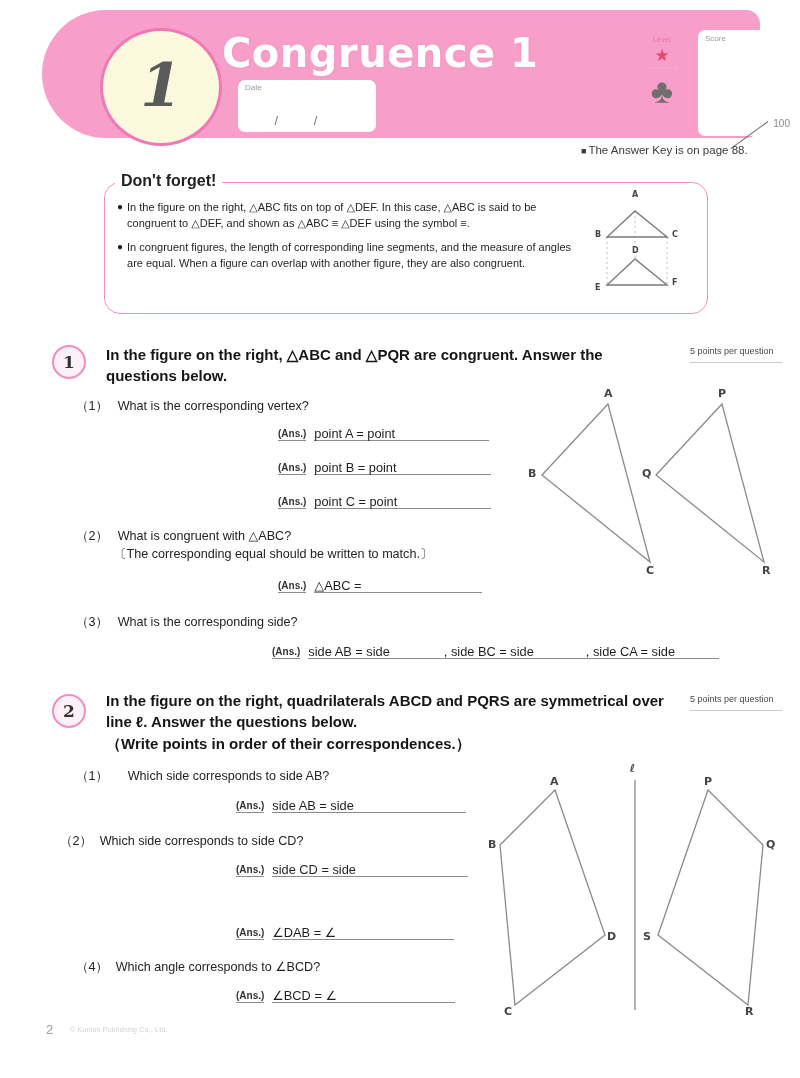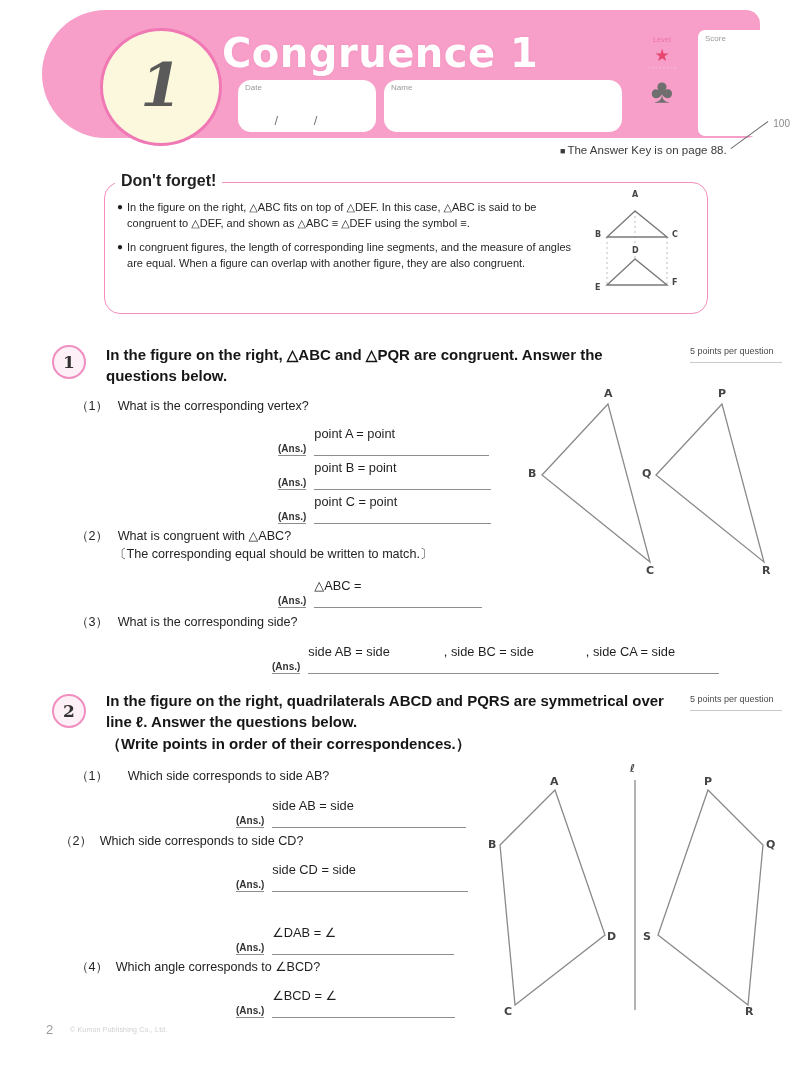--- a/index.html
+++ b/index.html
@@ -34,21 +34,21 @@
     transform:translateY(-2px);
   }
   .banner-title{
     position:absolute;left:180px;top:20px;
     font-size:40px;font-weight:bold;color:#ffffff;
     letter-spacing:.5px;
     font-family:"DejaVu Sans", sans-serif;
     text-shadow:0 0 2px rgba(240,121,181,.6);
   }
   .field{
-    position:absolute;background:#ffffff;border-radius:13px;
+    position:absolute;background:#ffffff;border-radius:7px;
   }
   .field-date{left:196px;top:70px;width:138px;height:52px;}
   .field-name{left:342px;top:70px;width:238px;height:52px;}
   .field-label{
     position:absolute;left:7px;top:3px;font-size:8px;color:#9a9a9a;
   }
   .date-slashes{
     position:absolute;left:0;right:6px;bottom:4px;
     text-align:center;font-size:13px;color:#777;letter-spacing:16px;
   }
@@ -65,21 +65,21 @@
     background:#ffffff;border-radius:7px;
   }
   .score-label{position:absolute;left:7px;top:4px;font-size:8px;color:#9a9a9a;}
   .score-slash{
     position:absolute;right:30px;bottom:14px;width:46px;height:1px;
     background:#6f6f6f;transform:rotate(-36deg);transform-origin:right center;
   }
   .score-total{position:absolute;right:8px;bottom:7px;font-size:10px;color:#8a8a8a;}
 
   .answerkey{
-    position:absolute;left:560px;top:144px;font-size:11.5px;color:#3a3a3a;
+    position:absolute;left:581px;top:144px;font-size:11.5px;color:#3a3a3a;
   }
   .answerkey .sq{font-size:9px;margin-right:2px;}
 
   
   .dont-forget{
     position:absolute;left:104px;top:182px;width:602px;height:130px;
     border:1.6px solid #f48fbe;border-radius:16px;
   }
   .df-title{
     position:absolute;left:10px;top:-11px;background:#ffffff;
@@ -114,21 +114,21 @@
   }
   .ans-row{
     position:absolute;display:flex;align-items:flex-end;
   }
   .ans-tag{
     font-size:10px;font-weight:bold;color:#333;
     border-bottom:1px solid #8d8d8d;padding-bottom:1px;margin-right:8px;
     white-space:nowrap;
   }
   .ans-text{
-    font-size:12.8px;color:#1f1f1f;white-space:nowrap;padding-bottom:15px;
+    font-size:12.8px;color:#1f1f1f;white-space:nowrap;padding-bottom:0;
   }
   .ans-line{
     border-bottom:1px solid #8d8d8d;height:14px;
   }
 
   .figure{position:absolute;}
   .fig-label{
     position:absolute;font-size:11px;font-weight:bold;color:#444;
     font-family:"DejaVu Sans", sans-serif;
   }
@@ -151,23 +151,20 @@
     <div class="banner-num-circle">
       <span class="banner-num">1</span>
     </div>
     <div class="banner-title">Congruence 1</div>
 
     <div class="field field-date">
       <span class="field-label">Date</span>
       <span class="date-slashes">/  /</span>
     </div>
 
-    <div class="field field-name">
-      <span class="field-label">Name</span>
-    </div>
 
     <div class="level-wrap">
       <span class="level-label">Level</span>
       <span class="star">★</span>
       <span class="level-sub">★★★★★★★★</span>
       <span class="clover">♣</span>
     </div>
 
     <div class="score-box">
       <span class="score-label">Score</span>

